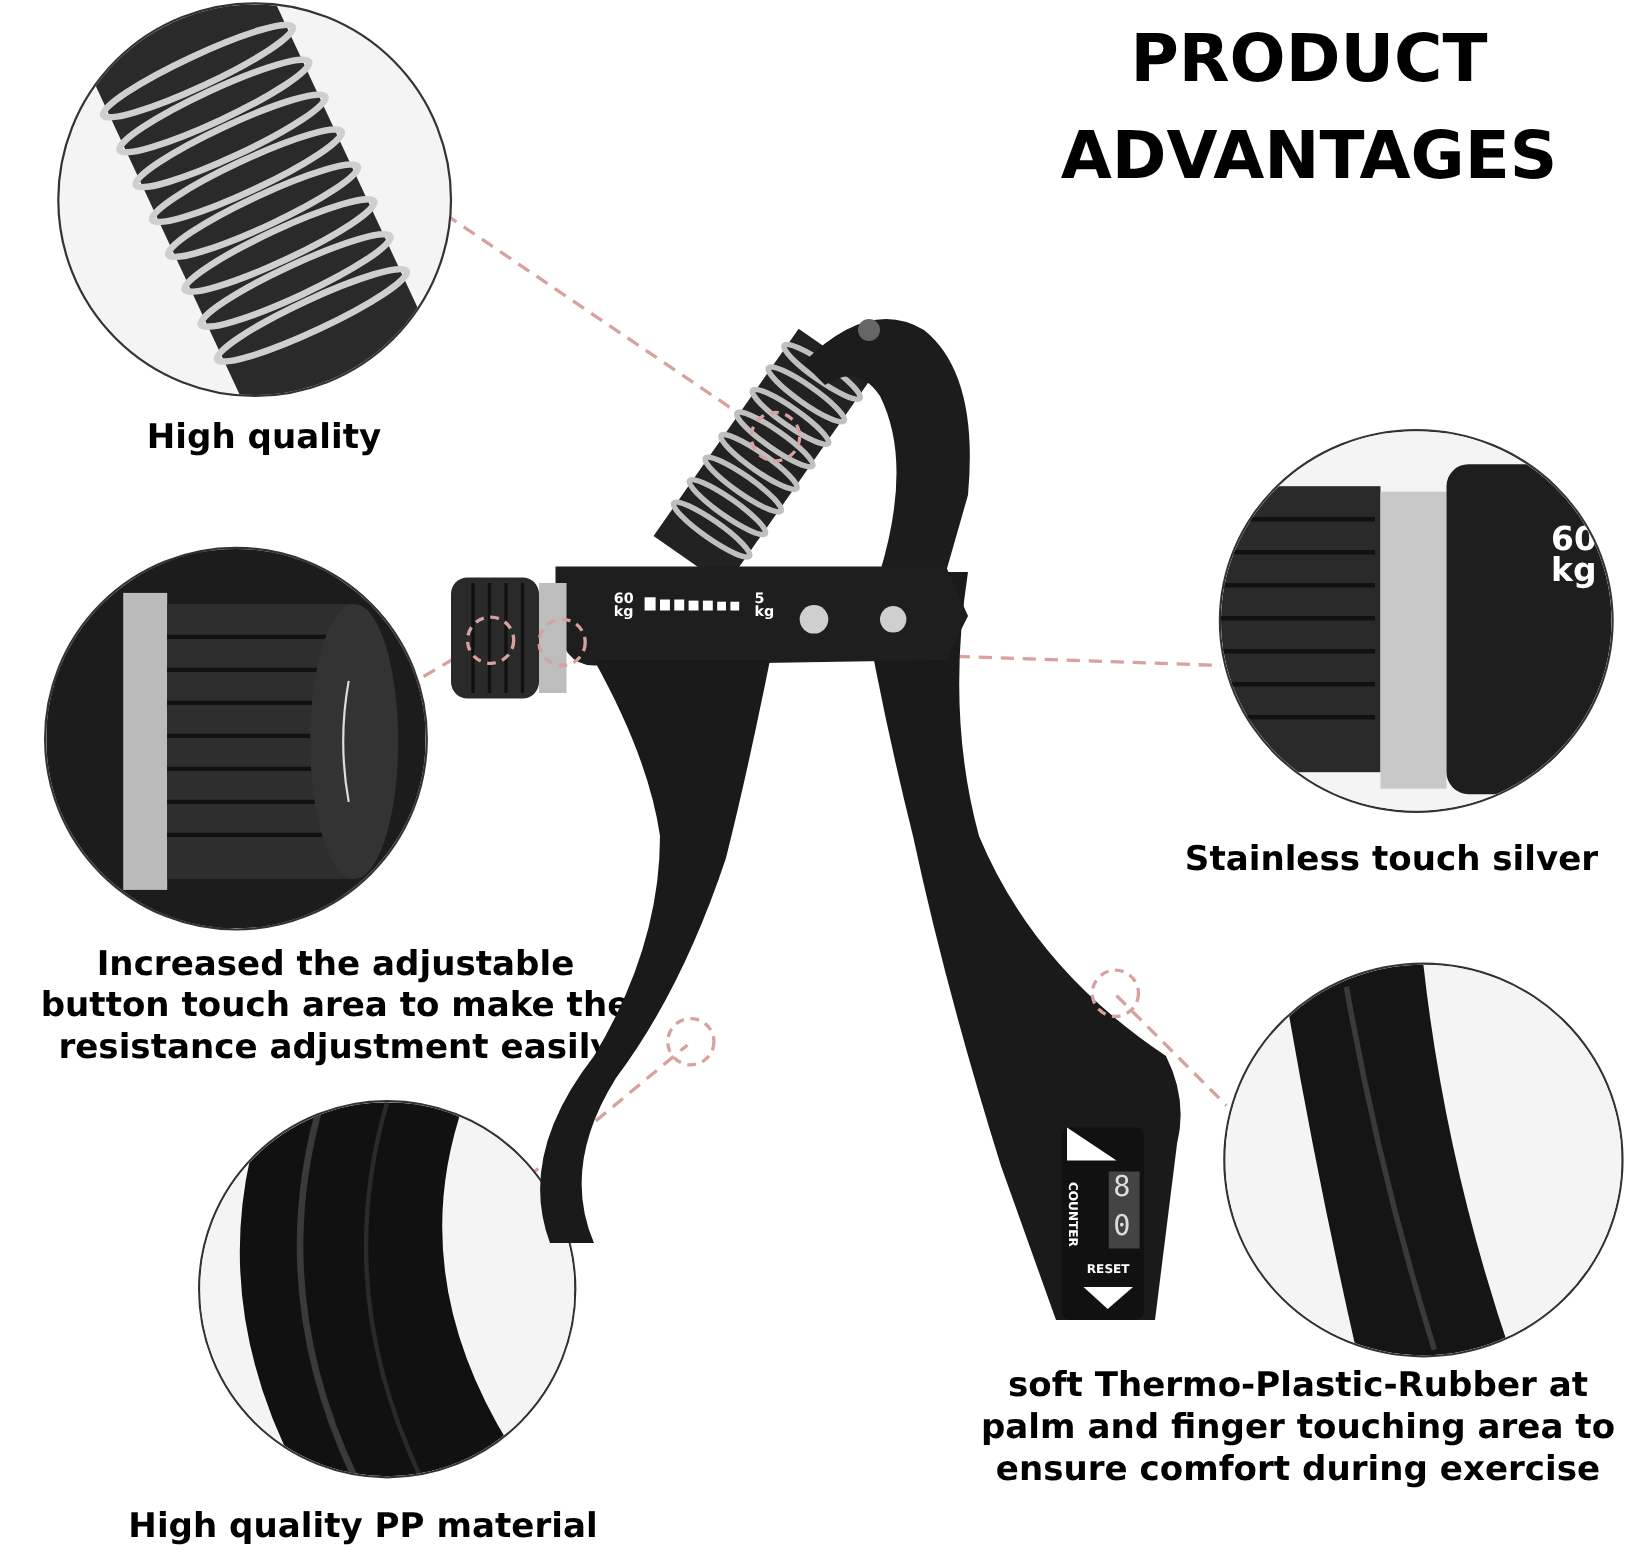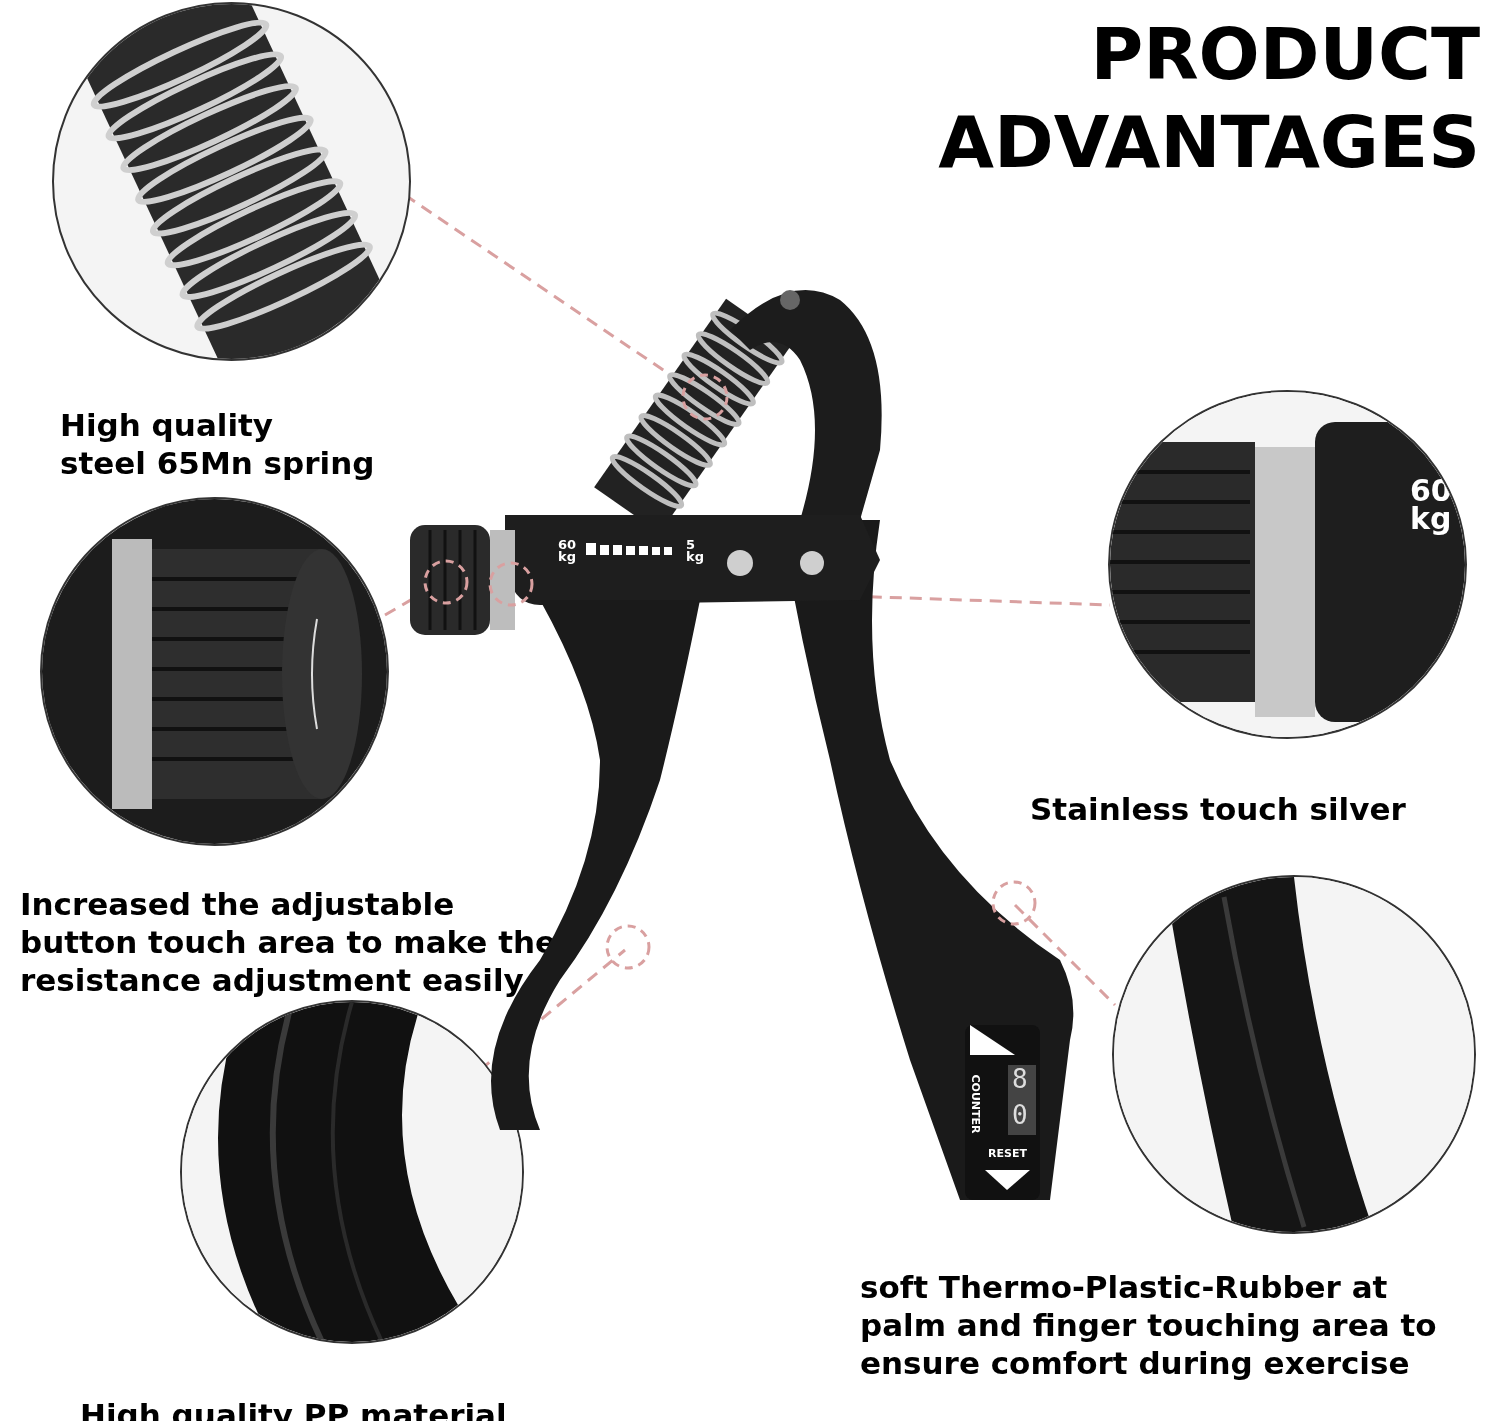--- a/index.html
+++ b/index.html
@@ -1,18 +1,18 @@
 <!DOCTYPE html>
 <html><head>
 <meta charset="utf-8">
 <style>
   html,body{margin:0;padding:0;background:#ffffff;}
   body{width:1500px;height:1421px;position:relative;overflow:hidden;font-family:"DejaVu Sans","Liberation Sans",sans-serif;color:#000;}
-  .title{position:absolute;left:900px;top:10px;width:580px;text-align:right;font-weight:bold;font-size:72px;line-height:88px;letter-spacing:0px;}
-  .caption{position:absolute;font-weight:bold;font-size:31px;line-height:38px;margin-top:28px;}
+  .title{position:absolute;left:900px;top:10px;width:580px;text-align:center;font-weight:bold;font-size:60px;line-height:88px;letter-spacing:0px;}
+  .caption{position:absolute;text-align:center;font-weight:bold;font-size:31px;line-height:38px;}
   .circle{position:absolute;border-radius:50%;border:2px solid #333;overflow:hidden;background:#f4f4f4;}
   svg{position:absolute;left:0;top:0;}
   .scale-label{position:absolute;color:#fff;font-weight:bold;font-size:13px;line-height:12px;}
   .counter-digit{position:absolute;color:#ddd;font-family:"DejaVu Sans Mono",monospace;font-size:26px;}
 </style>
 </head>
 <body>
 
 <div class="title">
   <div>PRODUCT</div>
@@ -41,21 +41,20 @@
         <ellipse cx="180" cy="190" rx="95" ry="14"></ellipse>
         <ellipse cx="180" cy="225" rx="95" ry="14"></ellipse>
         <ellipse cx="180" cy="260" rx="95" ry="14"></ellipse>
         <ellipse cx="180" cy="295" rx="95" ry="14"></ellipse>
       </g>
     </g>
   </svg>
 </div>
 <div class="caption" style="left:60px;top:378px;width:360px;">
   <div>High quality</div>
-  <div>steel 65Mn spring</div>
 </div>
 
 <div class="circle" style="left:40px;top:497px;width:345px;height:345px;">
   <svg width="345" height="345" viewBox="0 0 345 345">
     <rect x="0" y="0" width="345" height="345" fill="#1c1c1c"></rect>
     <rect x="70" y="40" width="40" height="270" fill="#bbbbbb"></rect>
     <g fill="#2e2e2e">
       <rect x="110" y="50" width="170" height="250"></rect>
     </g>
     <g stroke="#111" stroke-width="4">

